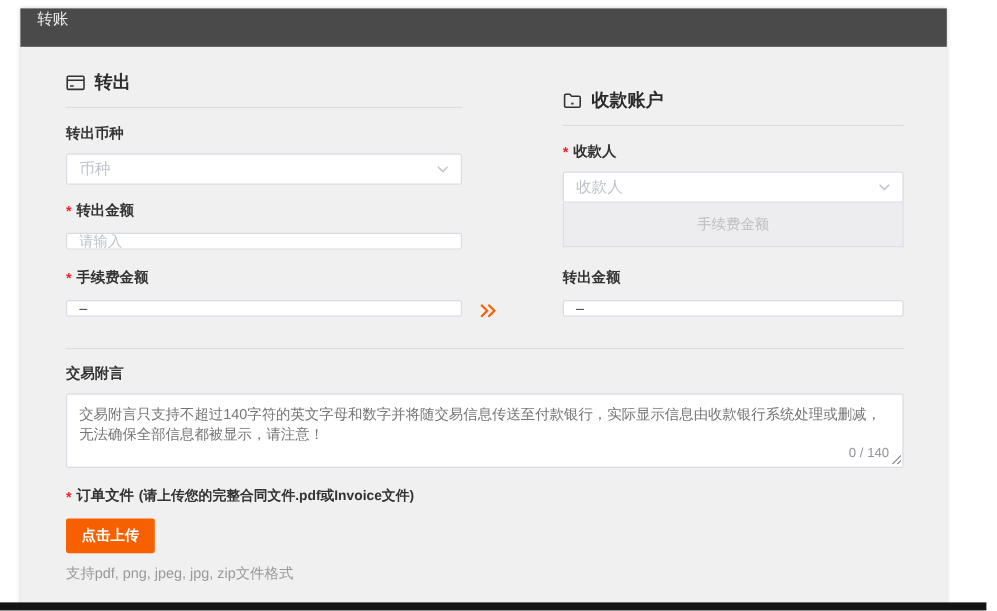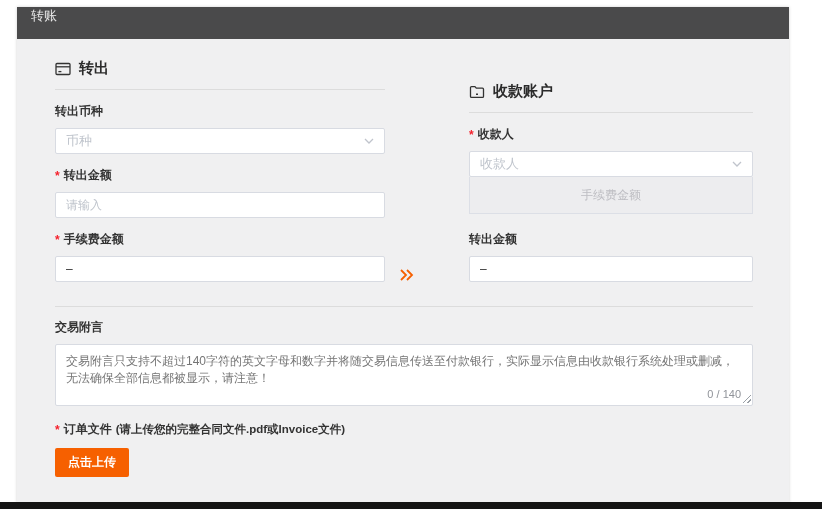--- a/index.html
+++ b/index.html
@@ -21,21 +21,21 @@
   .section-title{font-size:15px;font-weight:700;color:#2b2b2b;}
   .icon{display:inline-flex;line-height:0;}
 
   .field-label{margin:13px 0 8px;font-size:12px;font-weight:600;color:#333;display:flex;gap:4px;align-items:center;}
   .req{color:#f5222d;font-weight:700;}
 
   .control{height:26px;background:#fff;border:1px solid #d8dbe2;border-radius:2px;
         display:flex;align-items:center;padding:0 10px;font-size:13px;box-sizing:border-box;}
   .select{justify-content:space-between;cursor:pointer;}
   .ph{color:#bfc4cc;}
-  input.text-input{width:100%;height:26px;background:#fff;border:1px solid #d8dbe2;border-radius:2px;
+  input.text-input{width:100%;height:14px;background:#fff;border:1px solid #d8dbe2;border-radius:2px;
         padding:0 10px;font-size:12px;box-sizing:border-box;color:#333;font-family:inherit;}
   input::placeholder{color:#bfc4cc;opacity:1;}
   .disabled{background:#f5f7fa;border-color:#e3e6ed;color:#c0c4cc;}
 
   .hint-panel{height:36px;border:1px solid #dcdfe6;border-top:none;background:#ededef;
         display:flex;align-items:center;justify-content:center;font-size:12px;color:#bdbdc2;}
 
   .separator{border-top:1px solid #dcdcdc;margin-top:24px;}
 
   .textarea-wrap{position:relative;margin-top:8px;}
@@ -159,20 +159,21 @@
         <span class="grip"></span>
       </div>
 
       
       <div class="file-label">
         <span class="req">*</span>
         <span>订单文件</span>
         <span class="file-note">(请上传您的完整合同文件.pdf或Invoice文件)</span>
       </div>
       <button class="upload-btn">点击上传</button>
+      <div class="formats">支持pdf, png, jpeg, jpg, zip文件格式</div>
 
       
       
     </div>
   </div>
 
   <div class="bottom-bar"></div>
 </div>
 
 </body></html>

